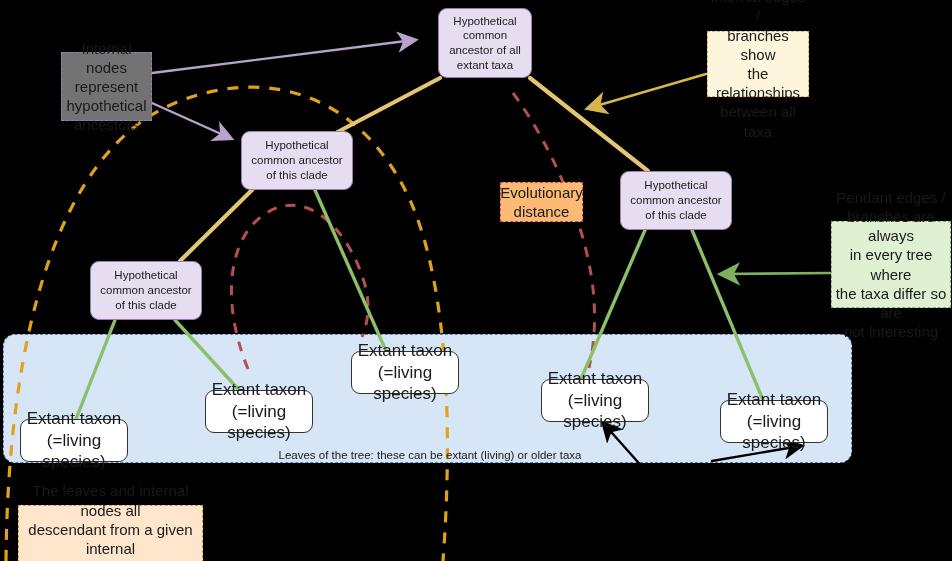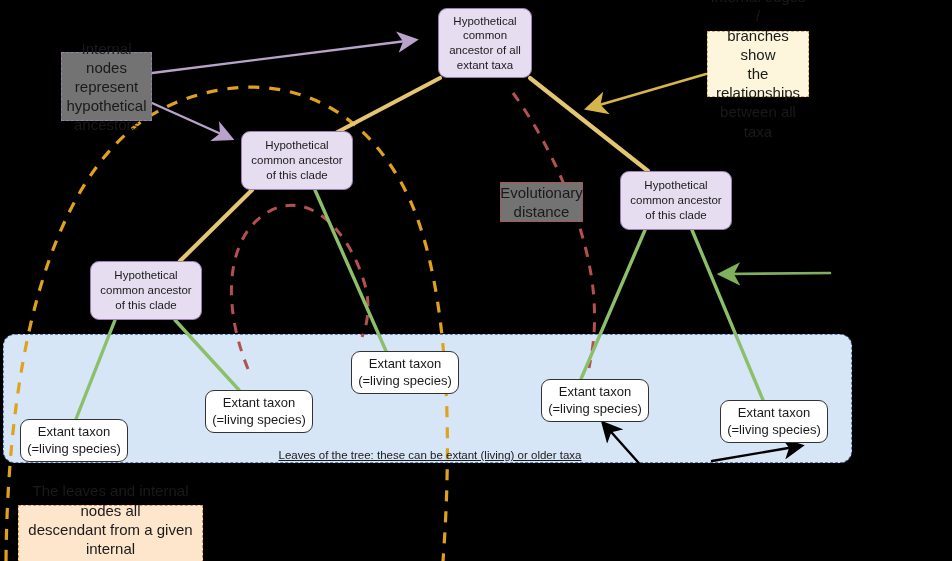--- a/index.html
+++ b/index.html
@@ -38,42 +38,42 @@
     background: #e7ddf0;
     border: 1.4px solid #9b7fb0;
     border-radius: 9px;
     font-size: 11.5px;
   }
   
   .leaf-box {
     background: #ffffff;
     border: 1.4px solid #333333;
     border-radius: 9px;
-    font-size: 13px;
+    font-size: 17px;
   }
   
   .note {
     font-size: 15px;
     border-style: dashed;
     border-width: 1.4px;
   }
   .note-purple {
     background: #737373;
     border-color: #9b7fb0;
   }
   .note-tan {
     background: #fdf6dc;
     border-color: #d6b54a;
   }
   .note-green {
     background: #dff0d3;
     border-color: #7fb05e;
   }
   .note-pink {
-    background: #737373;
+    background: #fdba74;
     border-color: #c04a4a;
   }
   .note-peach {
     background: #fde6cc;
     border-color: #e09b2d;
   }
   
   .leaves-band {
     position: absolute;
     box-sizing: border-box;
@@ -133,21 +133,21 @@
     <g id="g-arrows">
         <line x1="152" y1="73" x2="414" y2="40" stroke="#b9a3cc" stroke-width="2.4" stroke-linecap="round" marker-end="url(#m-purple)"></line>
         <line x1="152" y1="103" x2="230" y2="138" stroke="#b9a3cc" stroke-width="2.4" stroke-linecap="round" marker-end="url(#m-purple)"></line>
         <line x1="706" y1="74" x2="589" y2="108" stroke="#d6b54a" stroke-width="2.6" stroke-linecap="round" marker-end="url(#m-tan)"></line>
         <line x1="830" y1="273" x2="722" y2="274" stroke="#7fb05e" stroke-width="2.6" stroke-linecap="round" marker-end="url(#m-green)"></line>
         <line x1="645" y1="470" x2="604" y2="424" stroke="#000000" stroke-width="2.4" stroke-linecap="round" marker-end="url(#m-black)"></line>
         <line x1="712" y1="461" x2="800" y2="446" stroke="#000000" stroke-width="2.4" stroke-linecap="round" marker-end="url(#m-black)"></line>
       </g>
   </svg>
 
-  <div class="band-caption" id="band-caption" style="left: 270px; top: 449px; width: 320px; text-decoration: underline;">Leaves of the tree: these can be extant (living) or older taxa</div>
+  <div class="band-caption" id="band-caption" style="left: 270px; top: 449px; width: 320px;">Leaves of the tree: these can be extant (living) or older taxa</div>
 
   <div class="box node-box" id="node-root" style="left: 438px; top: 8px; width: 94px; height: 70px;">Hypothetical
 common
 ancestor of all
 extant taxa</div>
   <div class="box node-box" id="node-clade-mid" style="left: 241px; top: 131px; width: 112px; height: 59px;">Hypothetical
 common ancestor
 of this clade</div>
   <div class="box node-box" id="node-clade-left" style="left: 90px; top: 261px; width: 112px; height: 59px;">Hypothetical
 common ancestor
@@ -168,19 +168,24 @@
 (=living species)</div>
 
   <div class="box note note-purple" id="note-internal-nodes" style="left: 61px; top: 52px; width: 91px; height: 69px;">Internal nodes
 represent
 hypothetical
 ancestors</div>
   <div class="box note note-tan" id="note-internal-edges" style="left: 707px; top: 31px; width: 102px; height: 66px;">Internal edges /
 branches show
 the relationships
 between all taxa</div>
+  <div class="box note note-green" id="note-pendant-edges" style="left: 831px; top: 221px; width: 120px; height: 87px;">Pendant edges /
+branches are always
+in every tree where
+the taxa differ so are
+not interesting</div>
   <div class="box note note-pink" id="note-evolutionary-distance" style="left: 500px; top: 182px; width: 83px; height: 40px;">Evolutionary
 distance</div>
   <div class="box note note-peach" id="note-clade" style="left: 18px; top: 505px; width: 185px; height: 68px;">The leaves and internal nodes all
 descendant from a given internal
 node form a "subtree" or "clade"</div>
 
 </div>
 
 </body></html>

